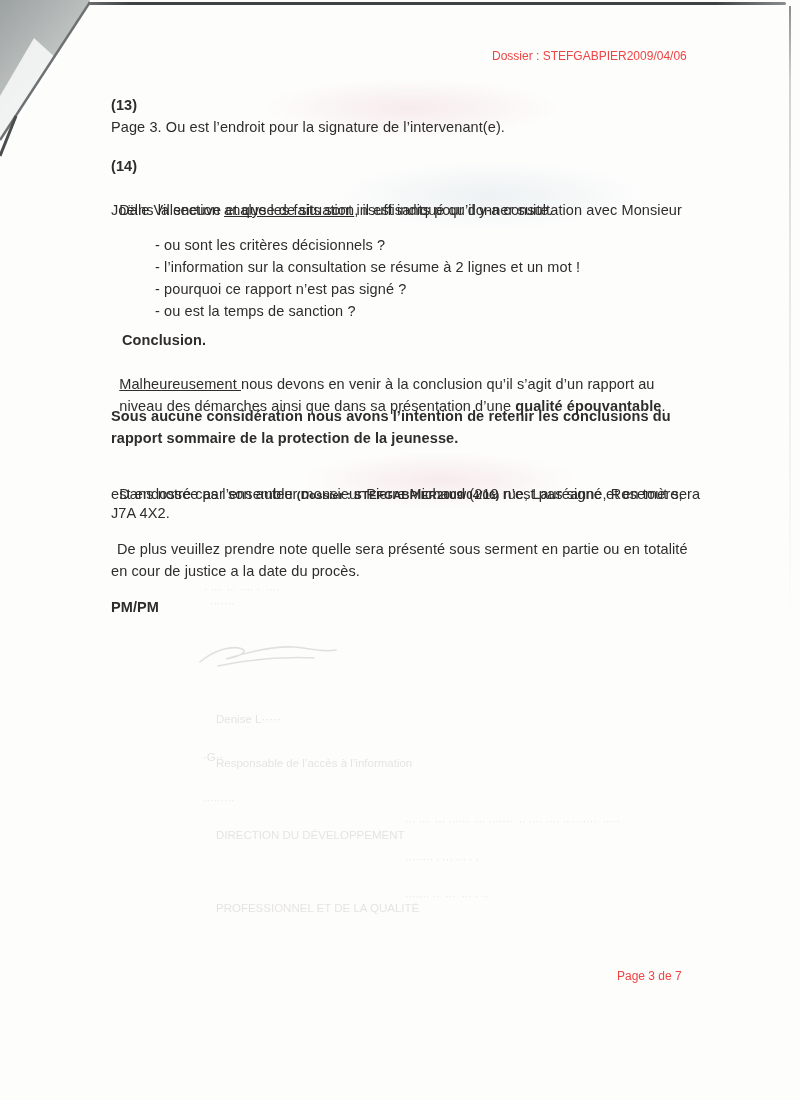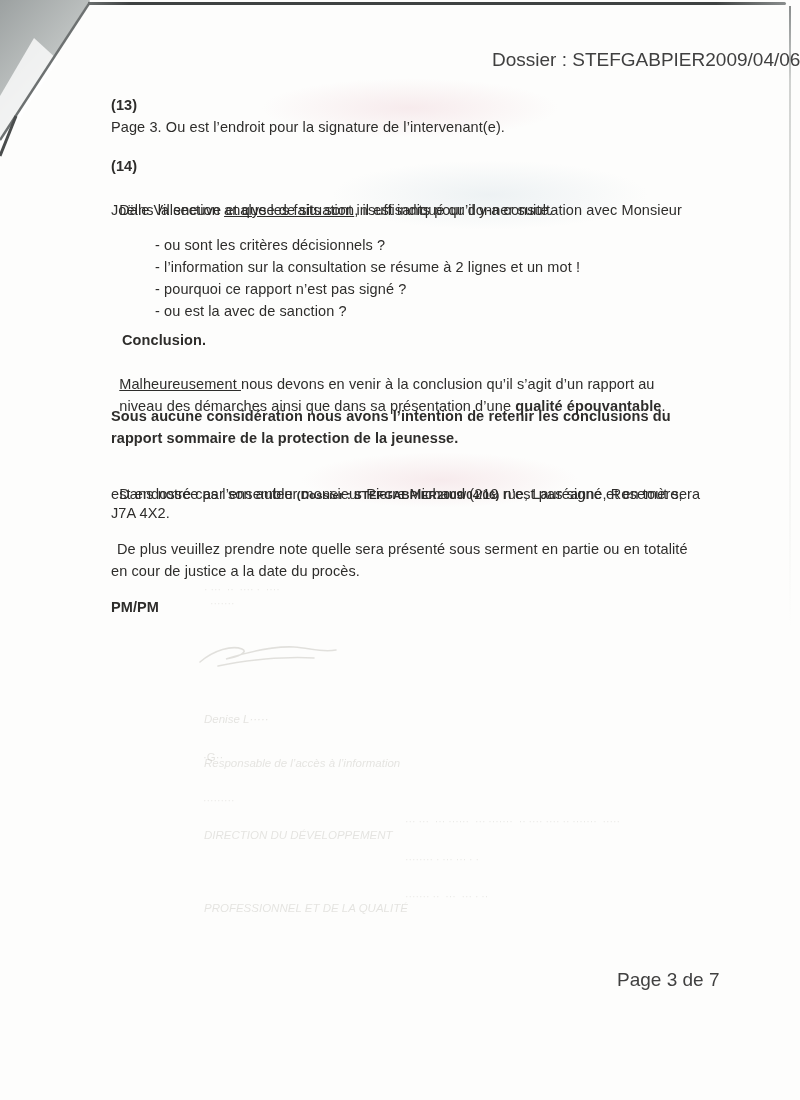--- a/index.html
+++ b/index.html
@@ -14,21 +14,21 @@
   .abs { position: absolute; }
   .line {
     font-size: 14.5px;
     line-height: 22px;
     white-space: pre;
     letter-spacing: 0.1px;
   }
   .b  { font-weight: bold; }
   .u  { text-decoration: underline; }
   .sb { font-weight: bold; font-size: 11.5px; }
-  .meta { font-size: 19px; color: #404040; white-space: pre; }
+  .meta { font-size: 12px; color: #ef4444; white-space: pre; }
 
   
   .tint { position: absolute; border-radius: 50%; pointer-events: none; }
   .tint-pink  { background: radial-gradient(ellipse at center, rgba(242,220,224,0.55), rgba(242,220,224,0) 70%); }
   .tint-blue  { background: radial-gradient(ellipse at center, rgba(218,228,233,0.45), rgba(218,228,233,0) 70%); }
 
   
   .top-edge {
     left: 88px; top: 2px; width: 698px; height: 3px;
     background: linear-gradient(90deg, #6a6e6e, #3f4242 6%, #3f4242 90%, #8a8e8e);
@@ -82,21 +82,21 @@
 
 <div class="abs line b" style="left:111px; top:155px;">(14)</div>
 <div class="abs line" style="left:111px; top:177px;text-align:center;">
   <span>Dans la section </span><span class="u">analyse de situation</span><span>, il est indiqué qu’il y-a consultation avec Monsieur</span>
 </div>
 <div class="abs line" style="left:111px; top:199px;">Joëlle Villeneuve et que les faits sont insuffisants pour donner suite.</div>
 
 <div class="abs line" style="left:155px; top:234px;text-align:right;">- ou sont les critères décisionnels ?</div>
 <div class="abs line" style="left:155px; top:256px;">- l’information sur la consultation se résume à 2 lignes et un mot !</div>
 <div class="abs line" style="left:155px; top:278px;">- pourquoi ce rapport n’est pas signé ?</div>
-<div class="abs line" style="left:155px; top:300px;">- ou est la avec de sanction ?</div>
+<div class="abs line" style="left:155px; top:300px;">- ou est la temps de sanction ?</div>
 
 <div class="abs line b" style="left:111px; top:329px;margin-left:11px;">Conclusion.</div>
 <div class="abs line" style="left:111px; top:351px;">
   <span class="u">Malheureusement </span><span>nous devons en venir à la conclusion qu’il s’agit d’un rapport au</span>
 </div>
 <div class="abs line" style="left:111px; top:373px;">
   <span>niveau des démarches ainsi que dans sa présentation d’une </span><span class="b">qualité épouvantable</span><span>.</span>
 </div>
 
 <div class="abs line b" style="left:111px; top:405px;">Sous aucune considération nous avons l’intention de retenir les conclusions du</div>
@@ -113,21 +113,21 @@
 
 <div class="abs line b" style="left:111px; top:596px;">PM/PM</div>
 
 <div class="abs ghost ghost-sm" style="left:204px; top:583px;">· ···  ··  ···· ·  ····</div>
 <div class="abs ghost ghost-sm" style="left:210px; top:597px;">·······</div>
 
 <svg class="abs" style="left:196px; top:638px; opacity:0.3; filter:blur(0.6px);" width="150" height="38" viewBox="0 0 150 38">
   <path d="M4,24 C18,12 36,7 46,11 C53,14 42,19 30,21 C52,14 78,8 98,9 C114,10 126,15 140,12 M22,28 C48,22 90,18 118,20" fill="none" stroke="#a3a096" stroke-width="1.6" stroke-linecap="round"></path>
 </svg>
 
-<div class="abs ghost" style="left:204px; top:683px;font-style:italic;">
+<div class="abs ghost" style="left:216px; top:683px;">
   <div>Denise L·····</div>
   <div>Responsable de l’accès à l’information</div>
   <div class="ghost-caps">DIRECTION DU DÉVELOPPEMENT</div>
   <div class="ghost-caps">PROFESSIONNEL ET DE LA QUALITÉ</div>
 </div>
 
 <div class="abs ghost" style="left:203px; top:750px;">·G··</div>
 <div class="abs ghost ghost-sm" style="left:203px; top:794px;">·········</div>
 
 <div class="abs ghost ghost-sm" style="left:405px; top:790px;">

